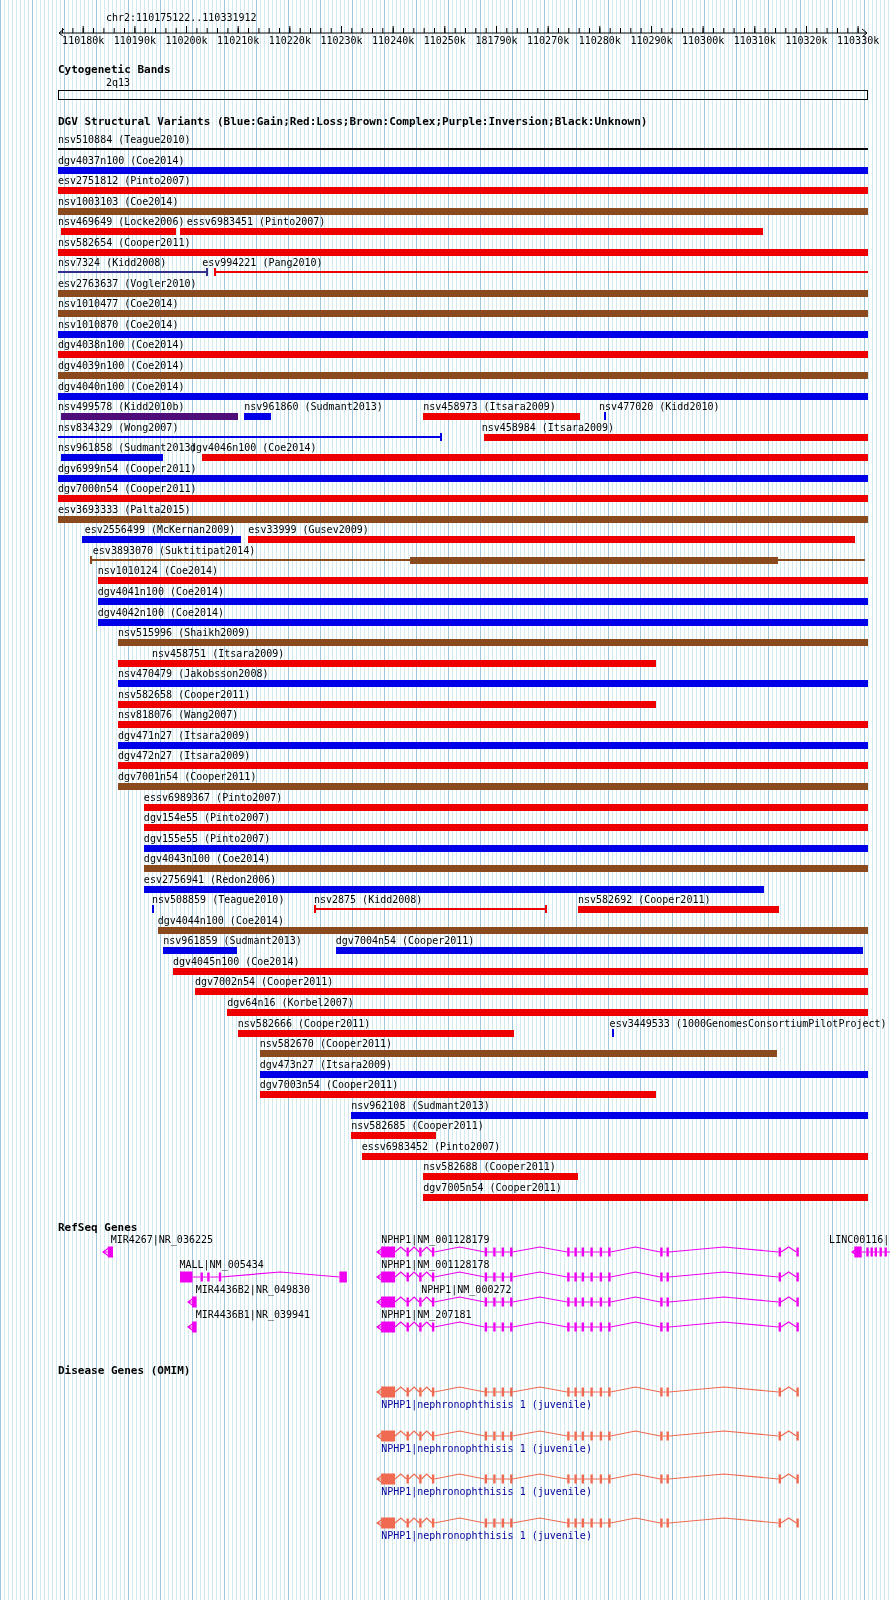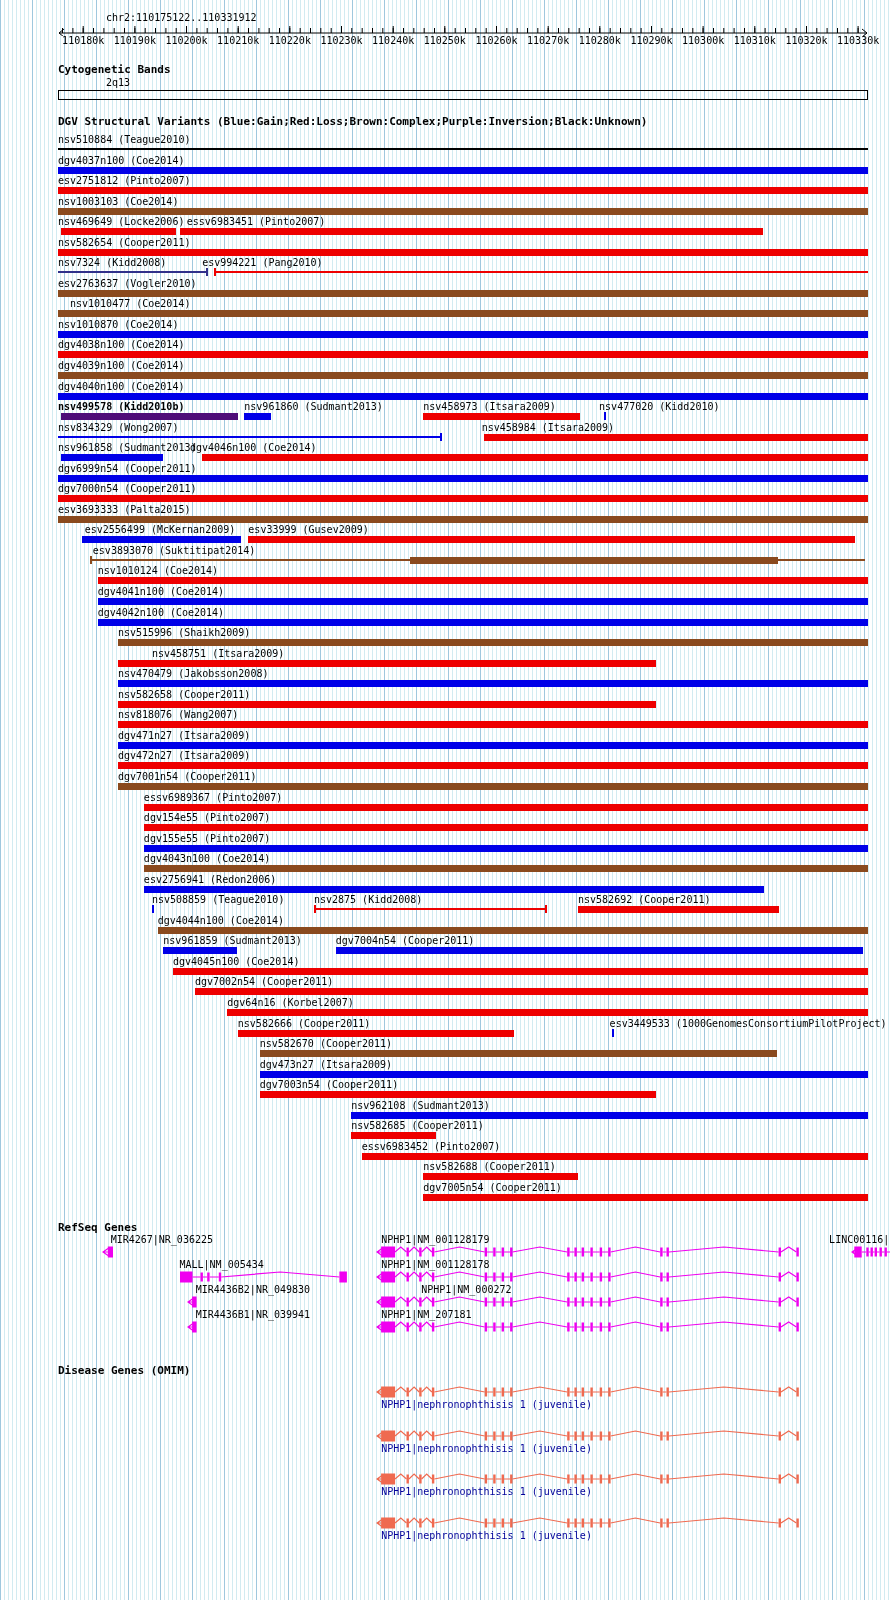--- a/index.html
+++ b/index.html
@@ -51,21 +51,21 @@
       </svg></div>
   <div id="ruler-labels" class="abs">
       <span style="left: 3.111%;">110180k</span>
       <span style="left: 9.489%;">110190k</span>
       <span style="left: 15.867%;">110200k</span>
       <span style="left: 22.245%;">110210k</span>
       <span style="left: 28.623%;">110220k</span>
       <span style="left: 35.001%;">110230k</span>
       <span style="left: 41.379%;">110240k</span>
       <span style="left: 47.757%;">110250k</span>
-      <span style="left: 54.135%;">110260k</span>
+      <span style="left: 54.135%;">181790k</span>
       <span style="left: 60.513%;">110270k</span>
       <span style="left: 66.891%;">110280k</span>
       <span style="left: 73.269%;">110290k</span>
       <span style="left: 79.647%;">110300k</span>
       <span style="left: 86.025%;">110310k</span>
       <span style="left: 92.403%;">110320k</span>
       <span style="left: 98.781%;">110330k</span>
     </div>
 
   <div id="cyto-title" class="abs hdr">Cytogenetic Bands</div>
@@ -106,41 +106,41 @@
         <div class="seg seg-tick" style="left: 18.3%; background: rgb(48, 48, 138);"></div>
         <span class="vlabel" style="left: 17.8%;">esv994221 (Pang2010)</span>
         <div class="seg seg-tick" style="left: 19.2%; background: rgb(238, 0, 0);"></div>
         <div class="seg seg-thin" style="left: 19.2%; width: 80.8%; background: rgb(238, 0, 0);"></div>
       </div>
       <div class="lane">
         <span class="vlabel" style="left: 0%;">esv2763637 (Vogler2010)</span>
         <div class="seg seg-thick" style="left: 0%; width: 100%; background: rgb(138, 74, 30);"></div>
       </div>
       <div class="lane">
-        <span class="vlabel" style="left: 0%; padding-left: 12px;">nsv1010477 (Coe2014)</span>
+        <span class="vlabel" style="left: 0%;">nsv1010477 (Coe2014)</span>
         <div class="seg seg-thick" style="left: 0%; width: 100%; background: rgb(138, 74, 30);"></div>
       </div>
       <div class="lane">
         <span class="vlabel" style="left: 0%;">nsv1010870 (Coe2014)</span>
         <div class="seg seg-thick" style="left: 0%; width: 100%; background: rgb(0, 0, 232);"></div>
       </div>
       <div class="lane">
         <span class="vlabel" style="left: 0%;">dgv4038n100 (Coe2014)</span>
         <div class="seg seg-thick" style="left: 0%; width: 100%; background: rgb(238, 0, 0);"></div>
       </div>
       <div class="lane">
         <span class="vlabel" style="left: 0%;">dgv4039n100 (Coe2014)</span>
         <div class="seg seg-thick" style="left: 0%; width: 100%; background: rgb(138, 74, 30);"></div>
       </div>
       <div class="lane">
         <span class="vlabel" style="left: 0%;">dgv4040n100 (Coe2014)</span>
         <div class="seg seg-thick" style="left: 0%; width: 100%; background: rgb(0, 0, 232);"></div>
       </div>
       <div class="lane">
-        <span class="vlabel" style="left: 0%; font-weight: bold;">nsv499578 (Kidd2010b)</span>
+        <span class="vlabel" style="left: 0%;">nsv499578 (Kidd2010b)</span>
         <div class="seg seg-thick" style="left: 0.4%; width: 21.8%; background: rgb(78, 13, 120);"></div>
         <span class="vlabel" style="left: 23%;">nsv961860 (Sudmant2013)</span>
         <div class="seg seg-thick" style="left: 23%; width: 3.3%; background: rgb(0, 0, 232);"></div>
         <span class="vlabel" style="left: 45.1%;">nsv458973 (Itsara2009)</span>
         <div class="seg seg-thick" style="left: 45.1%; width: 19.3%; background: rgb(238, 0, 0);"></div>
         <span class="vlabel" style="left: 66.8%;">nsv477020 (Kidd2010)</span>
         <div class="seg seg-tick" style="left: 67.4%; background: rgb(0, 0, 232);"></div>
       </div>
       <div class="lane">
         <span class="vlabel" style="left: 0%;">nsv834329 (Wong2007)</span>

